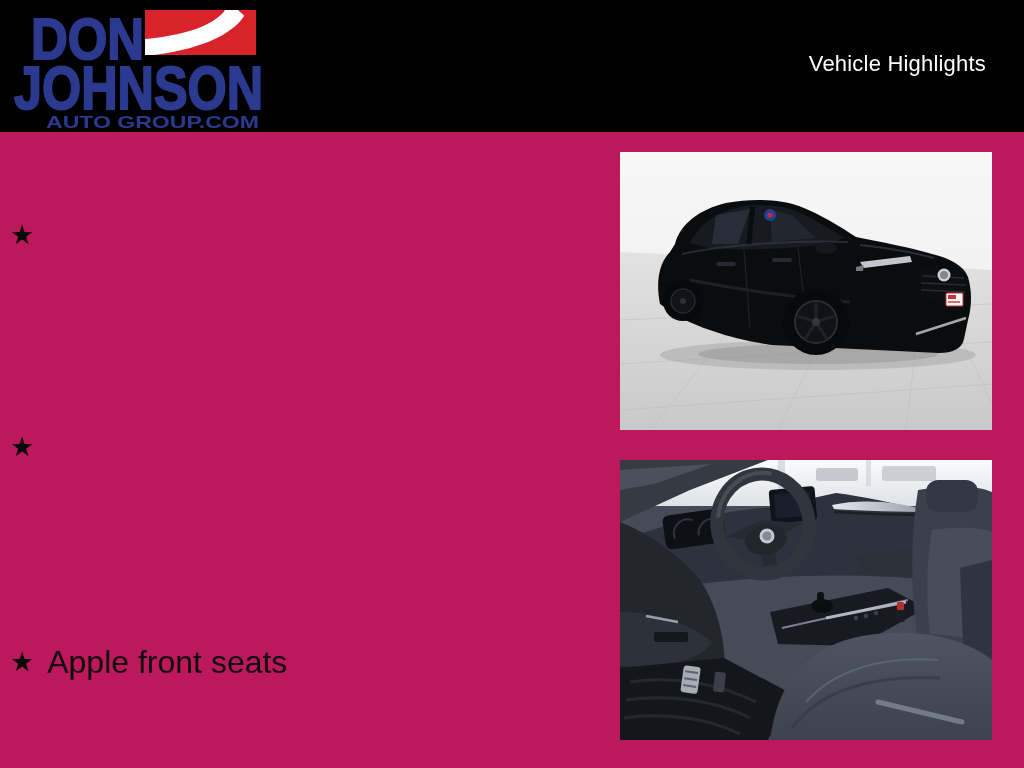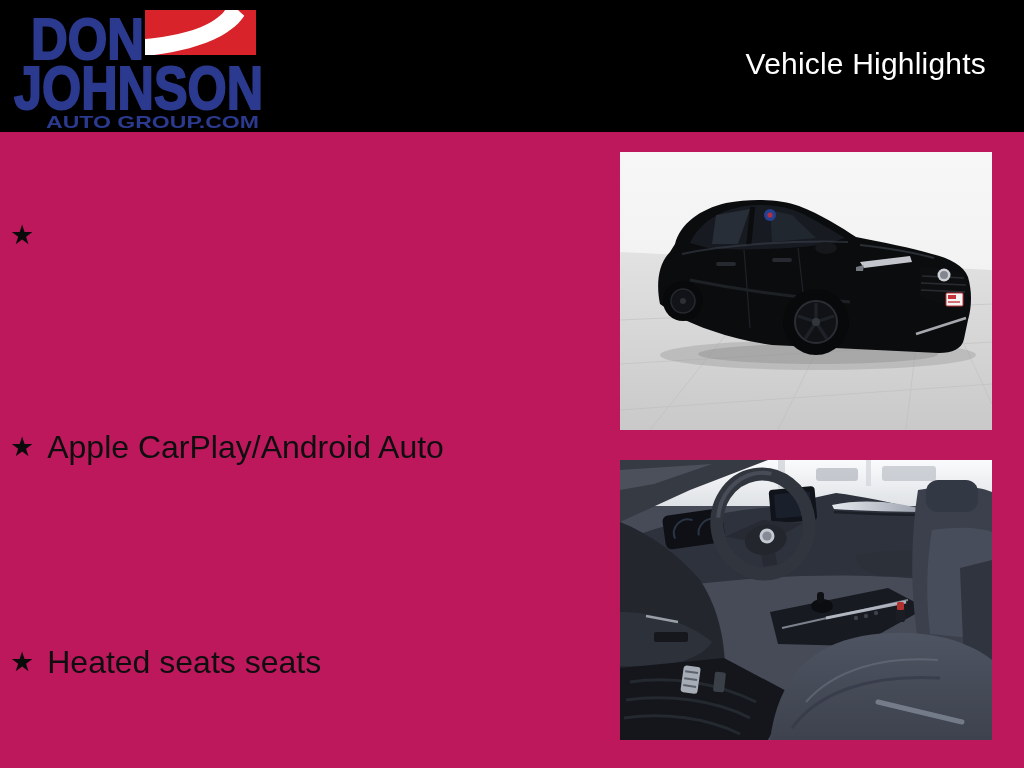--- a/index.html
+++ b/index.html
@@ -22,21 +22,21 @@
   }
   .logo-wrap {
     position: absolute;
     left: 6px; top: 2px;
     width: 262px; height: 130px;
   }
   .header-title {
     position: absolute;
     top: 47px; right: 38px;
     color: #ffffff;
-    font-size: 30px;
+    font-size: 22px;
     line-height: 34px;
     letter-spacing: 0.2px;
     white-space: nowrap;
   }
 
   
   .highlight-row {
     position: absolute;
     left: 10px;
     height: 44px;
@@ -102,25 +102,24 @@
     </div>
 
     <div class="header-title">Vehicle Highlights</div>
   </div>
 
   <div class="highlight-row row-1">
     <span class="star">★</span>
   </div>
   <div class="highlight-row row-2">
     <span class="star">★</span>
-    <span class="label">Apple CarPlay/Android Auto</span>
   </div>
   <div class="highlight-row row-3">
     <span class="star">★</span>
-    <span class="label">Heated seats seats</span>
+    <span class="label">Apple front seats</span>
   </div>
 
   <div class="photo photo-exterior">
     <svg width="372" height="278" viewBox="0 0 372 278">
       <defs>
         <linearGradient id="wallG" x1="0" y1="0" x2="0" y2="1">
           <stop offset="0" stop-color="#f7f7f7"></stop>
           <stop offset="1" stop-color="#ebebeb"></stop>
         </linearGradient>
         <linearGradient id="floorG" x1="0" y1="0" x2="0" y2="1">

